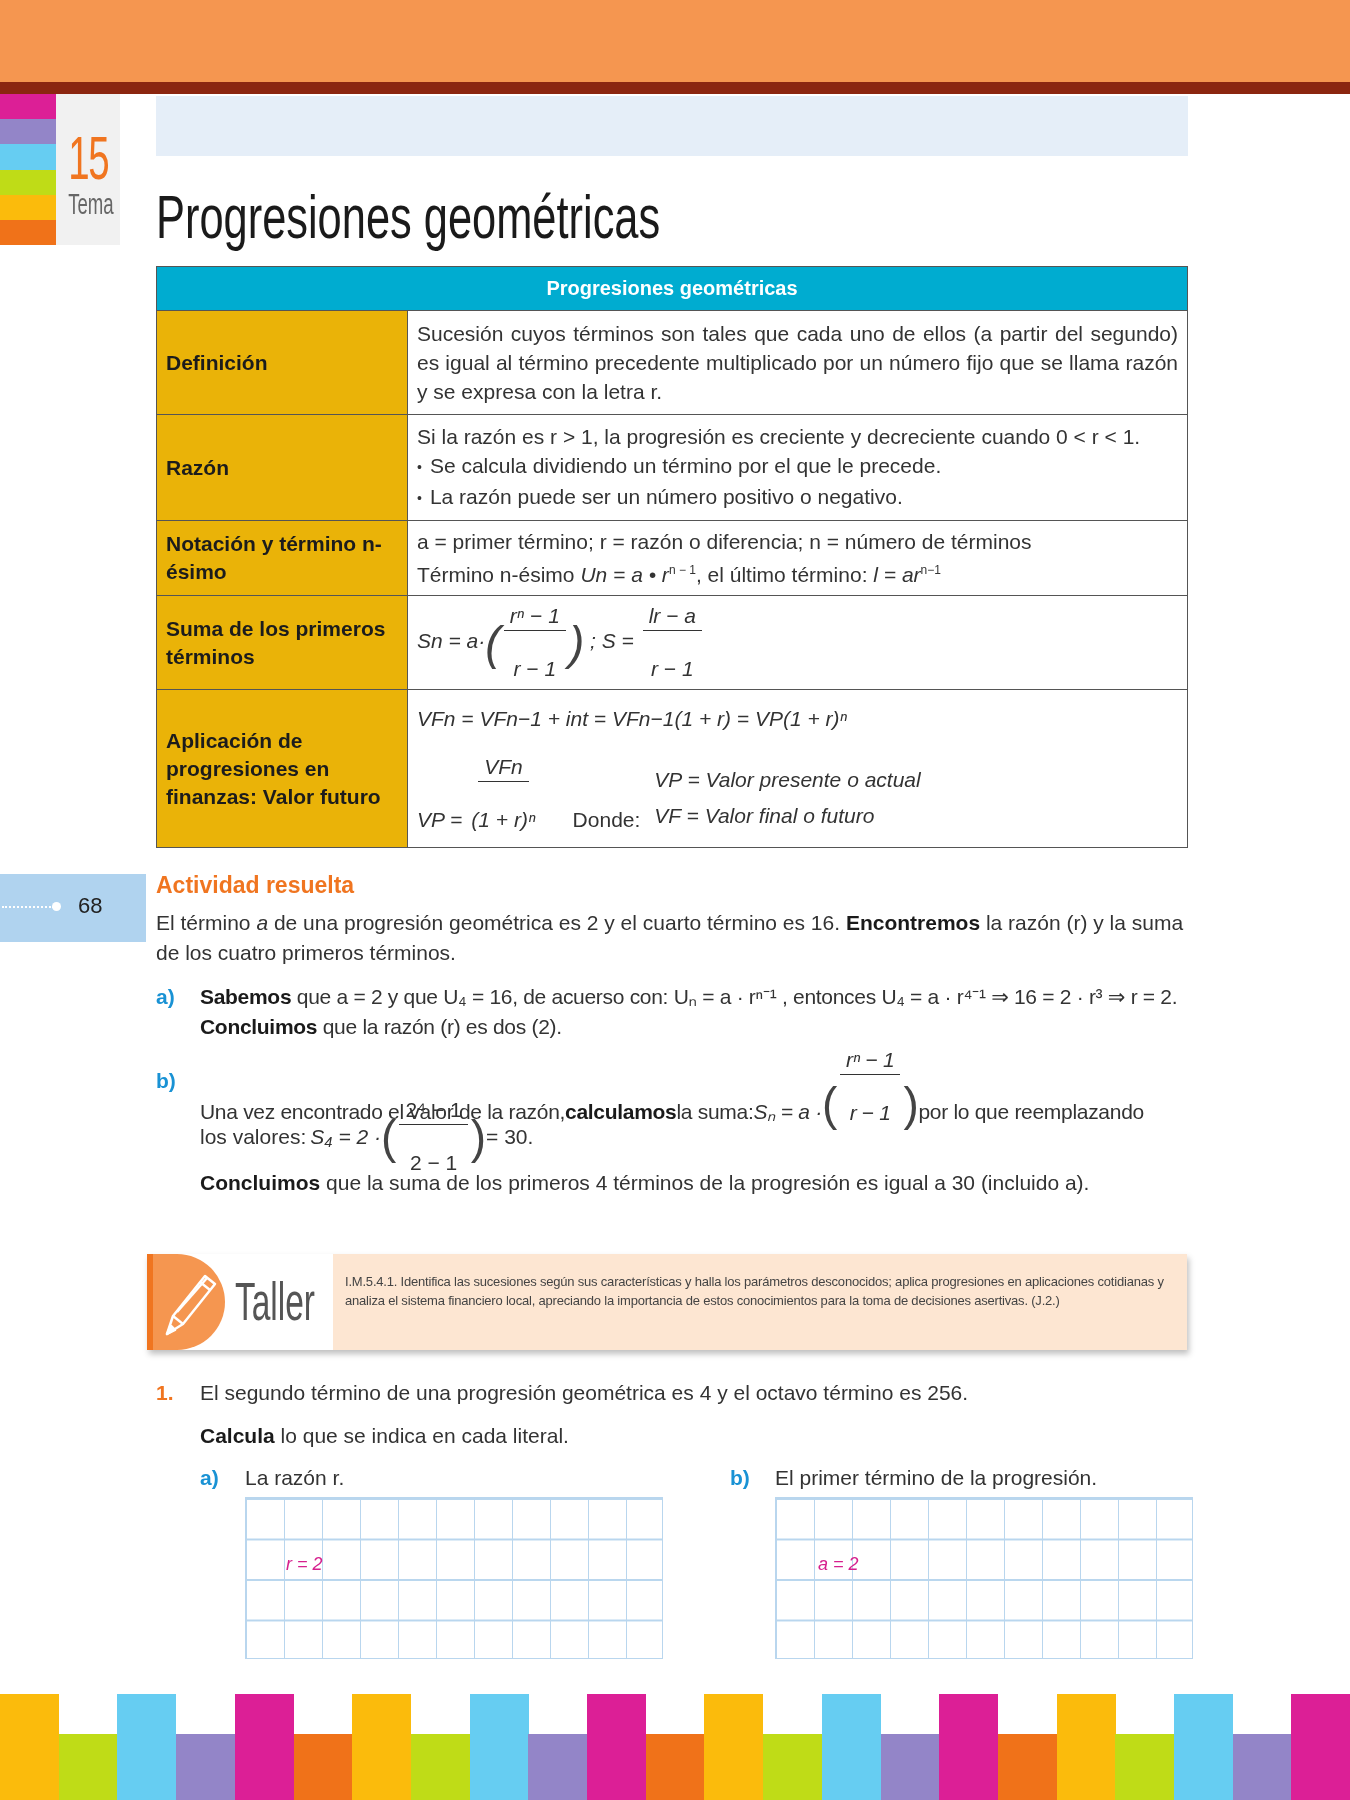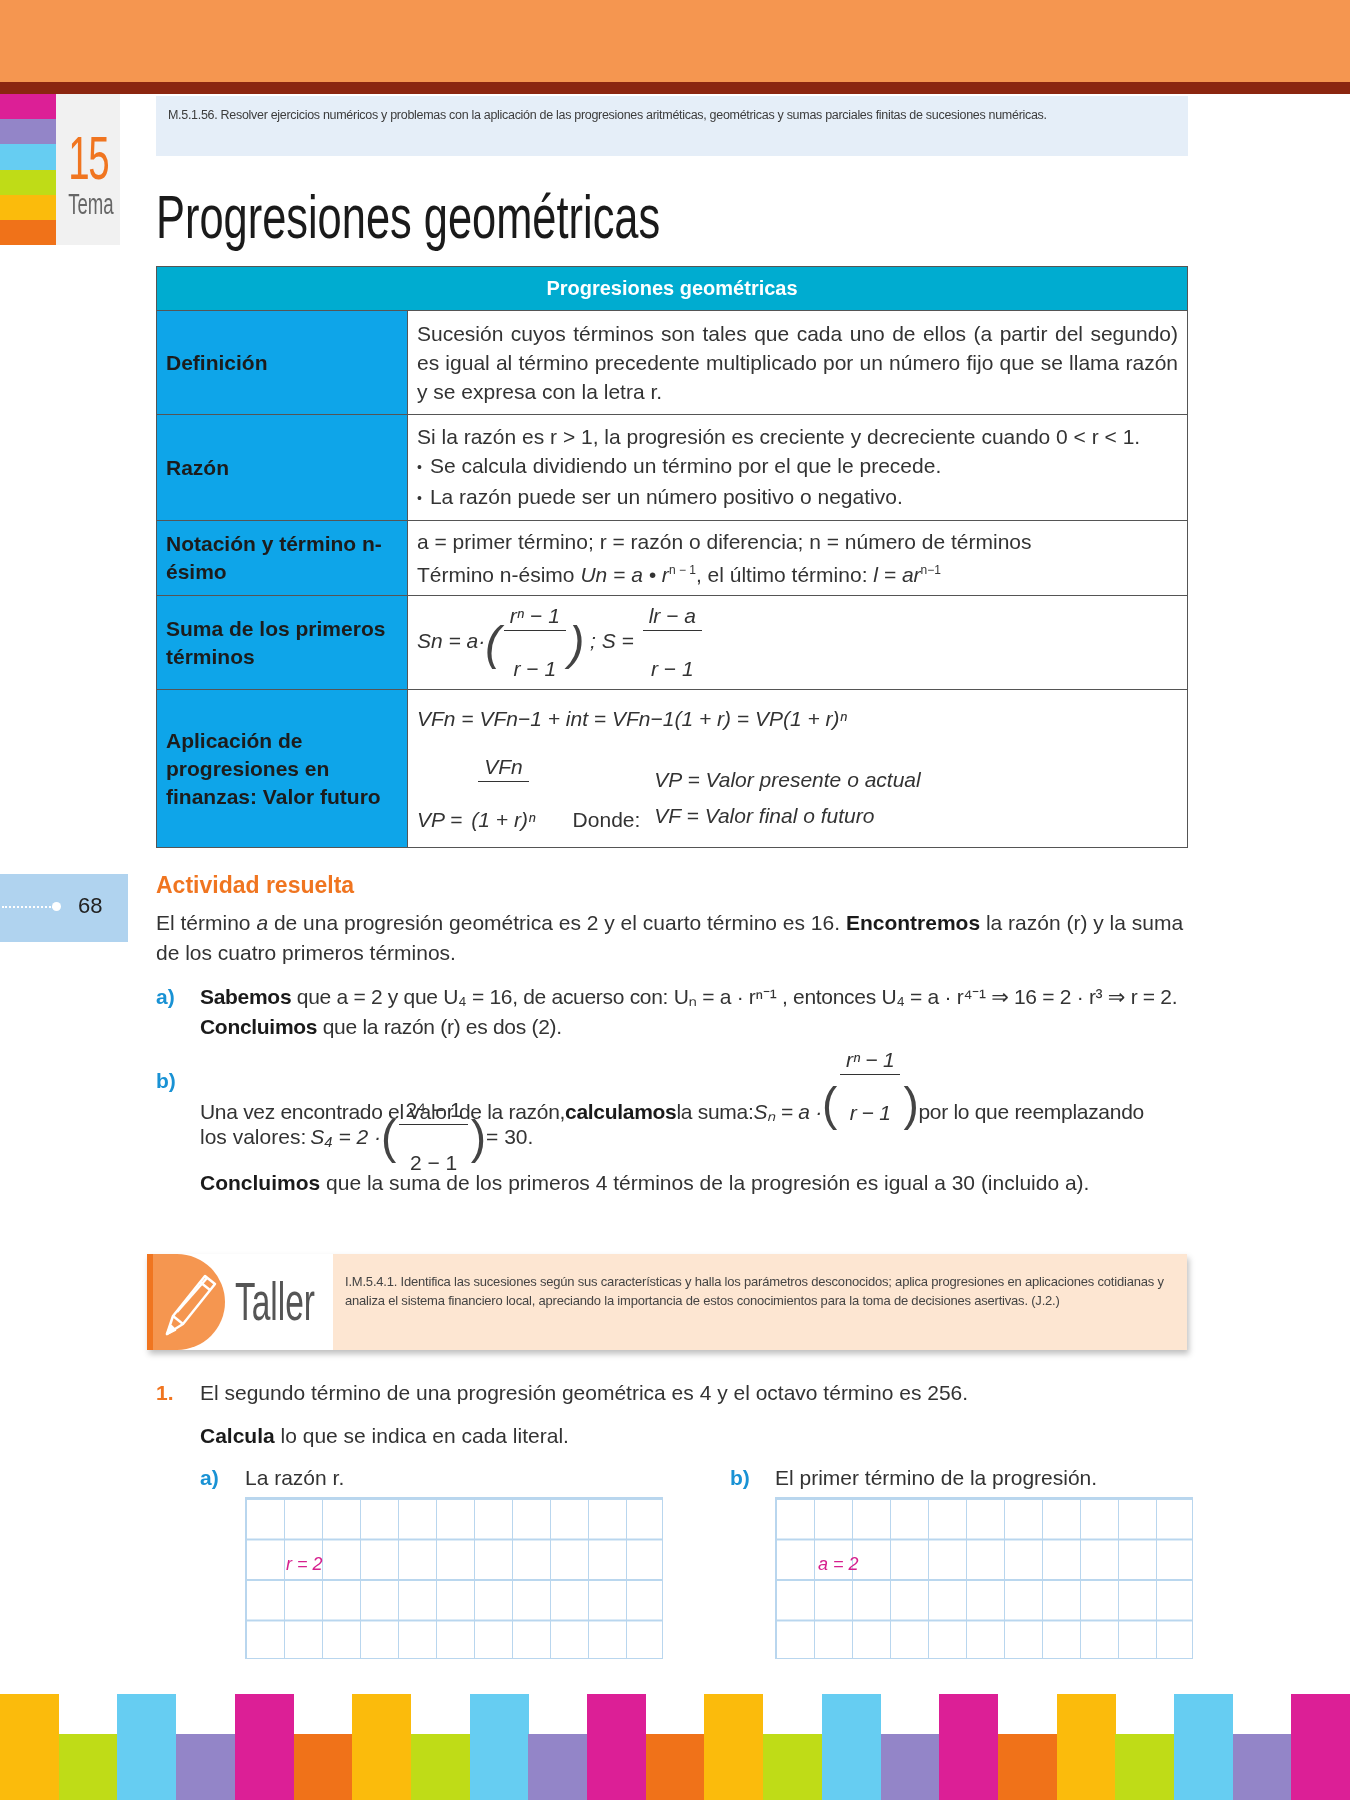--- a/index.html
+++ b/index.html
@@ -15,31 +15,31 @@
   .tema-num { display: block; margin-top: 34px; font-family: "Liberation Sans", sans-serif; font-size: 62px; line-height: 60px; color: #f07520; transform: scaleX(0.62); letter-spacing: -2px; }
   .tema-word { display: block; font-size: 30px; line-height: 32px; color: #666; transform: scaleX(0.62); }
 
   .skills-box { position: absolute; left: 156px; top: 96px; width: 1032px; height: 60px; background: #e5eef8; padding: 10px 12px; font-size: 12.5px; line-height: 19px; color: #3c3c3c; letter-spacing: -0.3px; }
 
   .page-title { position: absolute; left: 156px; top: 180px; font-size: 62px; line-height: 74px; color: #1a1a1a; transform: scaleX(0.7); transform-origin: left top; white-space: nowrap; letter-spacing: 0px; }
 
   table.summary { position: absolute; left: 156px; top: 266px; width: 1032px; border-collapse: collapse; }
   table.summary th { background: #00acd0; color: #fff; font-weight: bold; font-size: 20px; height: 44px; border: 1.5px solid #555; text-align: center; }
   table.summary td { border: 1.5px solid #555; vertical-align: middle; font-size: 21px; line-height: 29px; color: #333; }
-  table.summary td.lbl { width: 251px; background: #0ea5e9; font-weight: bold; padding: 0 9px; color: #1c1c1c; line-height: 28px; }
+  table.summary td.lbl { width: 251px; background: #eab308; font-weight: bold; padding: 0 9px; color: #1c1c1c; line-height: 28px; }
   table.summary td.val { padding: 6px 9px; }
   .it { font-style: italic; }
   .bullet::before { content: "•"; margin-right: 8px; font-size: 14px; vertical-align: middle; }
   sup, sub { font-size: 12px; }
   .frac { display: inline-flex; flex-direction: column; align-items: center; vertical-align: middle; margin: 0 3px; }
   .frac .num { border-bottom: 1.5px solid #333; padding: 0 6px; line-height: 28px; }
   .frac .den { padding: 0 6px; line-height: 28px; margin-top: 24px; }
   .paren { font-size: 46px; font-weight: 100; vertical-align: middle; line-height: 46px; color: #444; }
 
-  .page-tab { position: absolute; left: 0; top: 874px; width: 128px; height: 68px; background: #b0d3ef; }
+  .page-tab { position: absolute; left: 0; top: 874px; width: 146px; height: 68px; background: #b0d3ef; }
   .page-tab .dots { position: absolute; left: 2px; top: 32px; width: 52px; border-top: 2px dotted #fff; }
   .page-tab .dot { position: absolute; left: 52px; top: 28px; width: 9px; height: 9px; background: #fff; border-radius: 50%; }
   .page-tab .num { position: absolute; left: 78px; top: 19px; font-size: 22px; color: #222; }
 
   .act-title { position: absolute; left: 156px; top: 872px; font-size: 23px; font-weight: bold; color: #f07520; }
   .body-text { position: absolute; font-size: 21px; line-height: 30px; color: #333; }
   .b { font-weight: bold; color: #1a1a1a; }
   .mark-blue { color: #1992d4; font-weight: bold; }
   .mark-orange { color: #f07520; font-weight: bold; }
 
@@ -72,21 +72,20 @@
   <div style="background:#bfdc17"></div>
   <div style="background:#fbbb0c"></div>
   <div style="background:#f07219"></div>
 </div>
 <div class="tema-box">
   <span class="tema-num">15</span>
   <span class="tema-word">Tema</span>
 </div>
 
 <div class="skills-box">
-  <div>M.5.1.56. Resolver ejercicios numéricos y problemas con la aplicación de las progresiones aritméticas, geométricas y sumas parciales finitas de sucesiones numéricas.</div>
 </div>
 
 <div class="page-title">Progresiones geométricas</div>
 
 <table class="summary">
   <tbody>
       <tr>
         <th colspan="2">Progresiones geométricas</th>
       </tr>
   <tr style="height:104px">

